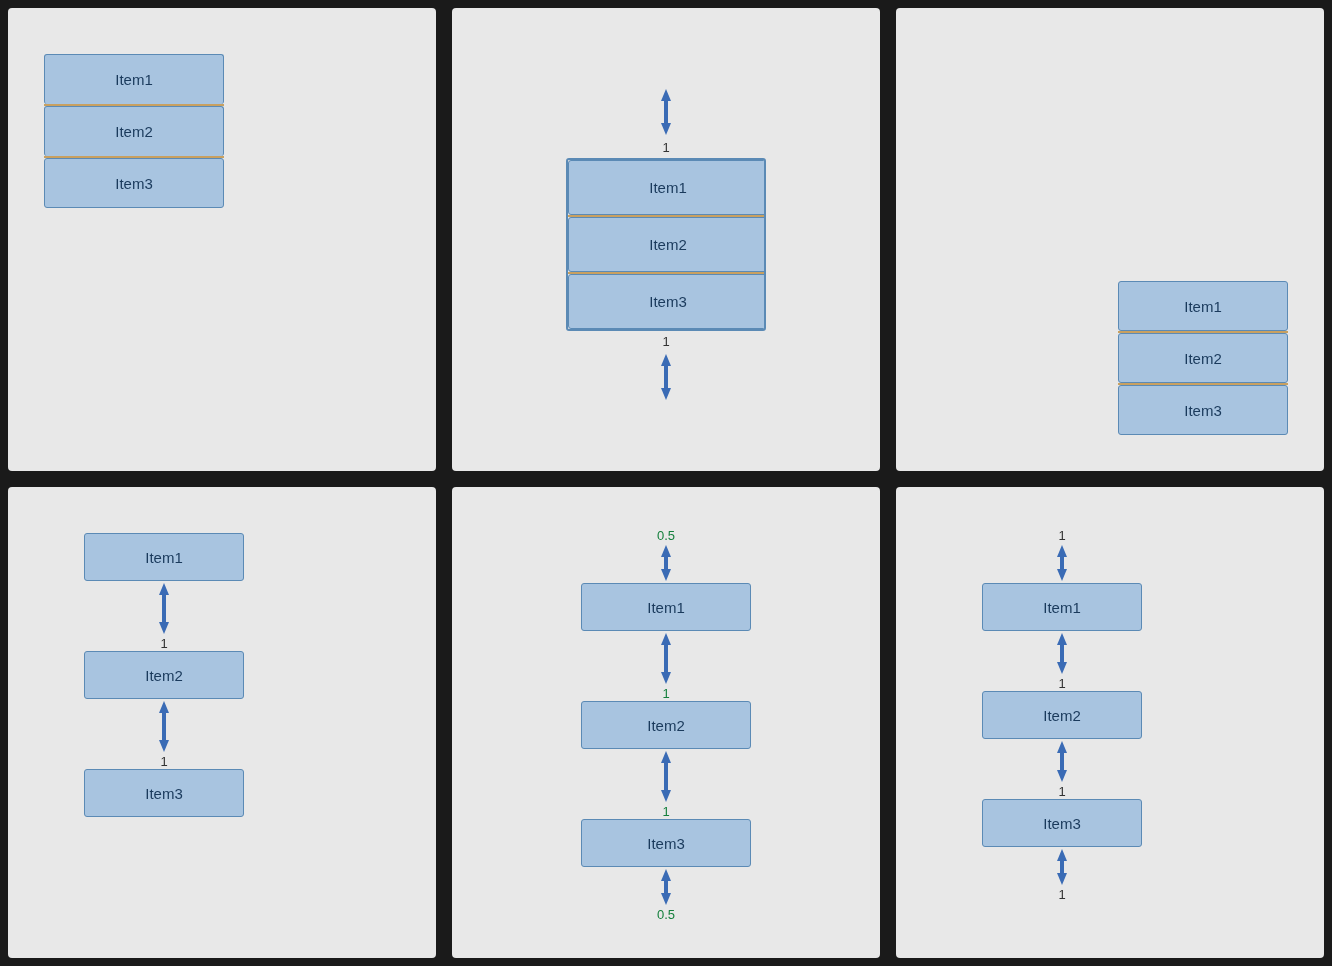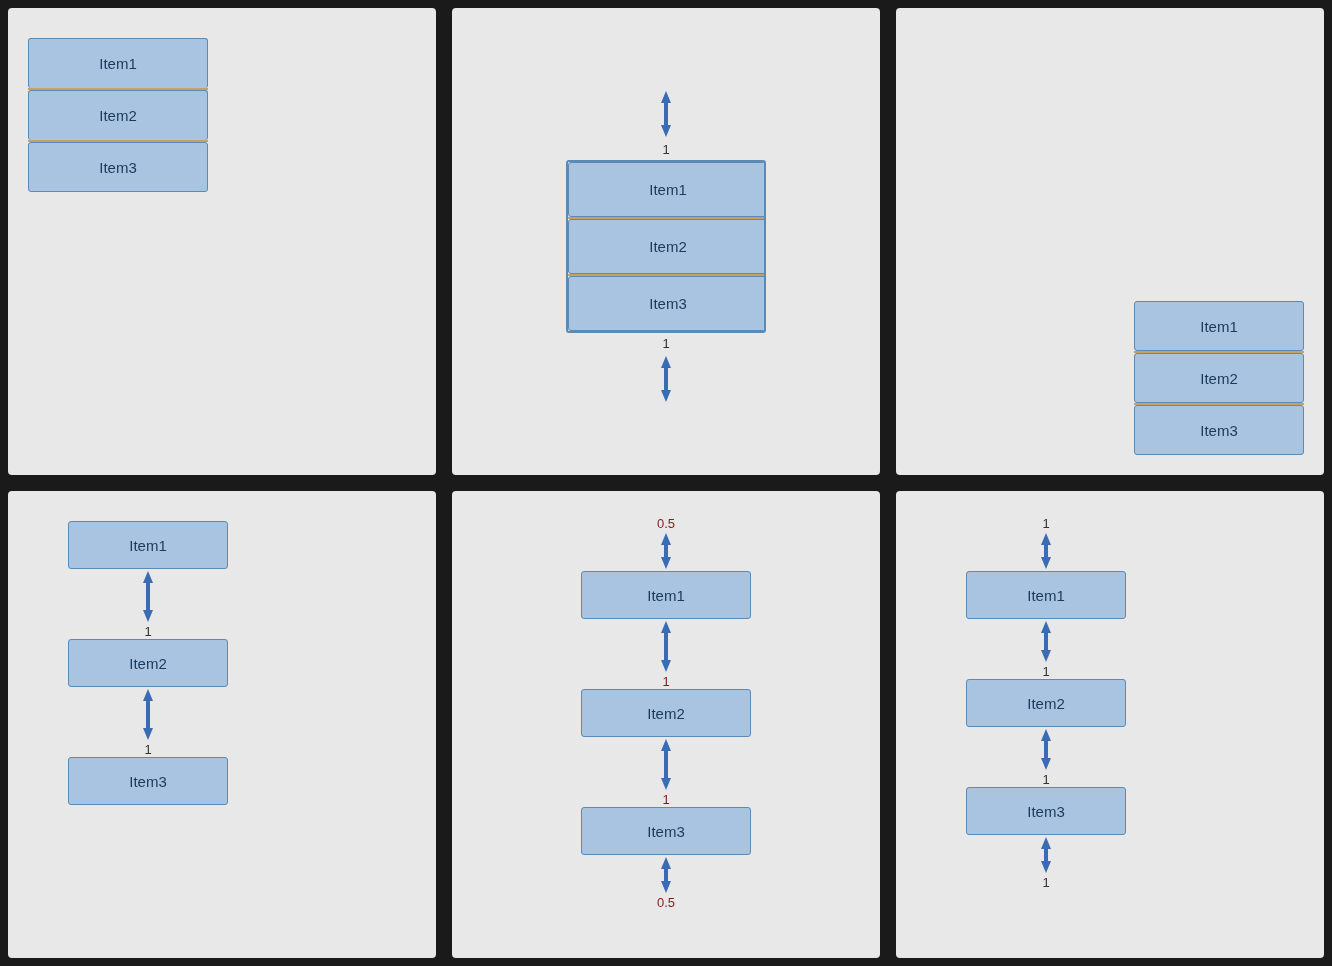--- a/index.html
+++ b/index.html
@@ -15,21 +15,21 @@
     }
 
     .panel {
       background: #e8e8e8;
       margin: 8px;
       border-radius: 4px;
       position: relative;
       display: flex;
       align-items: flex-start;
       justify-content: flex-start;
-      padding: 20px;
+      padding: 36px;
     }
 
     
     .item-box {
       background: #a8c4e0;
       border: 1.5px solid #5b8ab5;
       border-radius: 3px;
       text-align: center;
       color: #1a3a5c;
       font-size: 15px;
@@ -164,21 +164,21 @@
       height: 48px;
     }
     .panel-5 .arrow-seg {
       display: flex;
       flex-direction: column;
       align-items: center;
       width: 170px;
     }
     .panel-5 .arrow-label {
       font-size: 13px;
-      color: #7f1d1d;
+      color: #15803d;
     }
 
     
     .panel-6 {
       align-items: flex-start;
       justify-content: flex-start;
     }
     .panel-6 .chain {
       display: flex;
       flex-direction: column;

